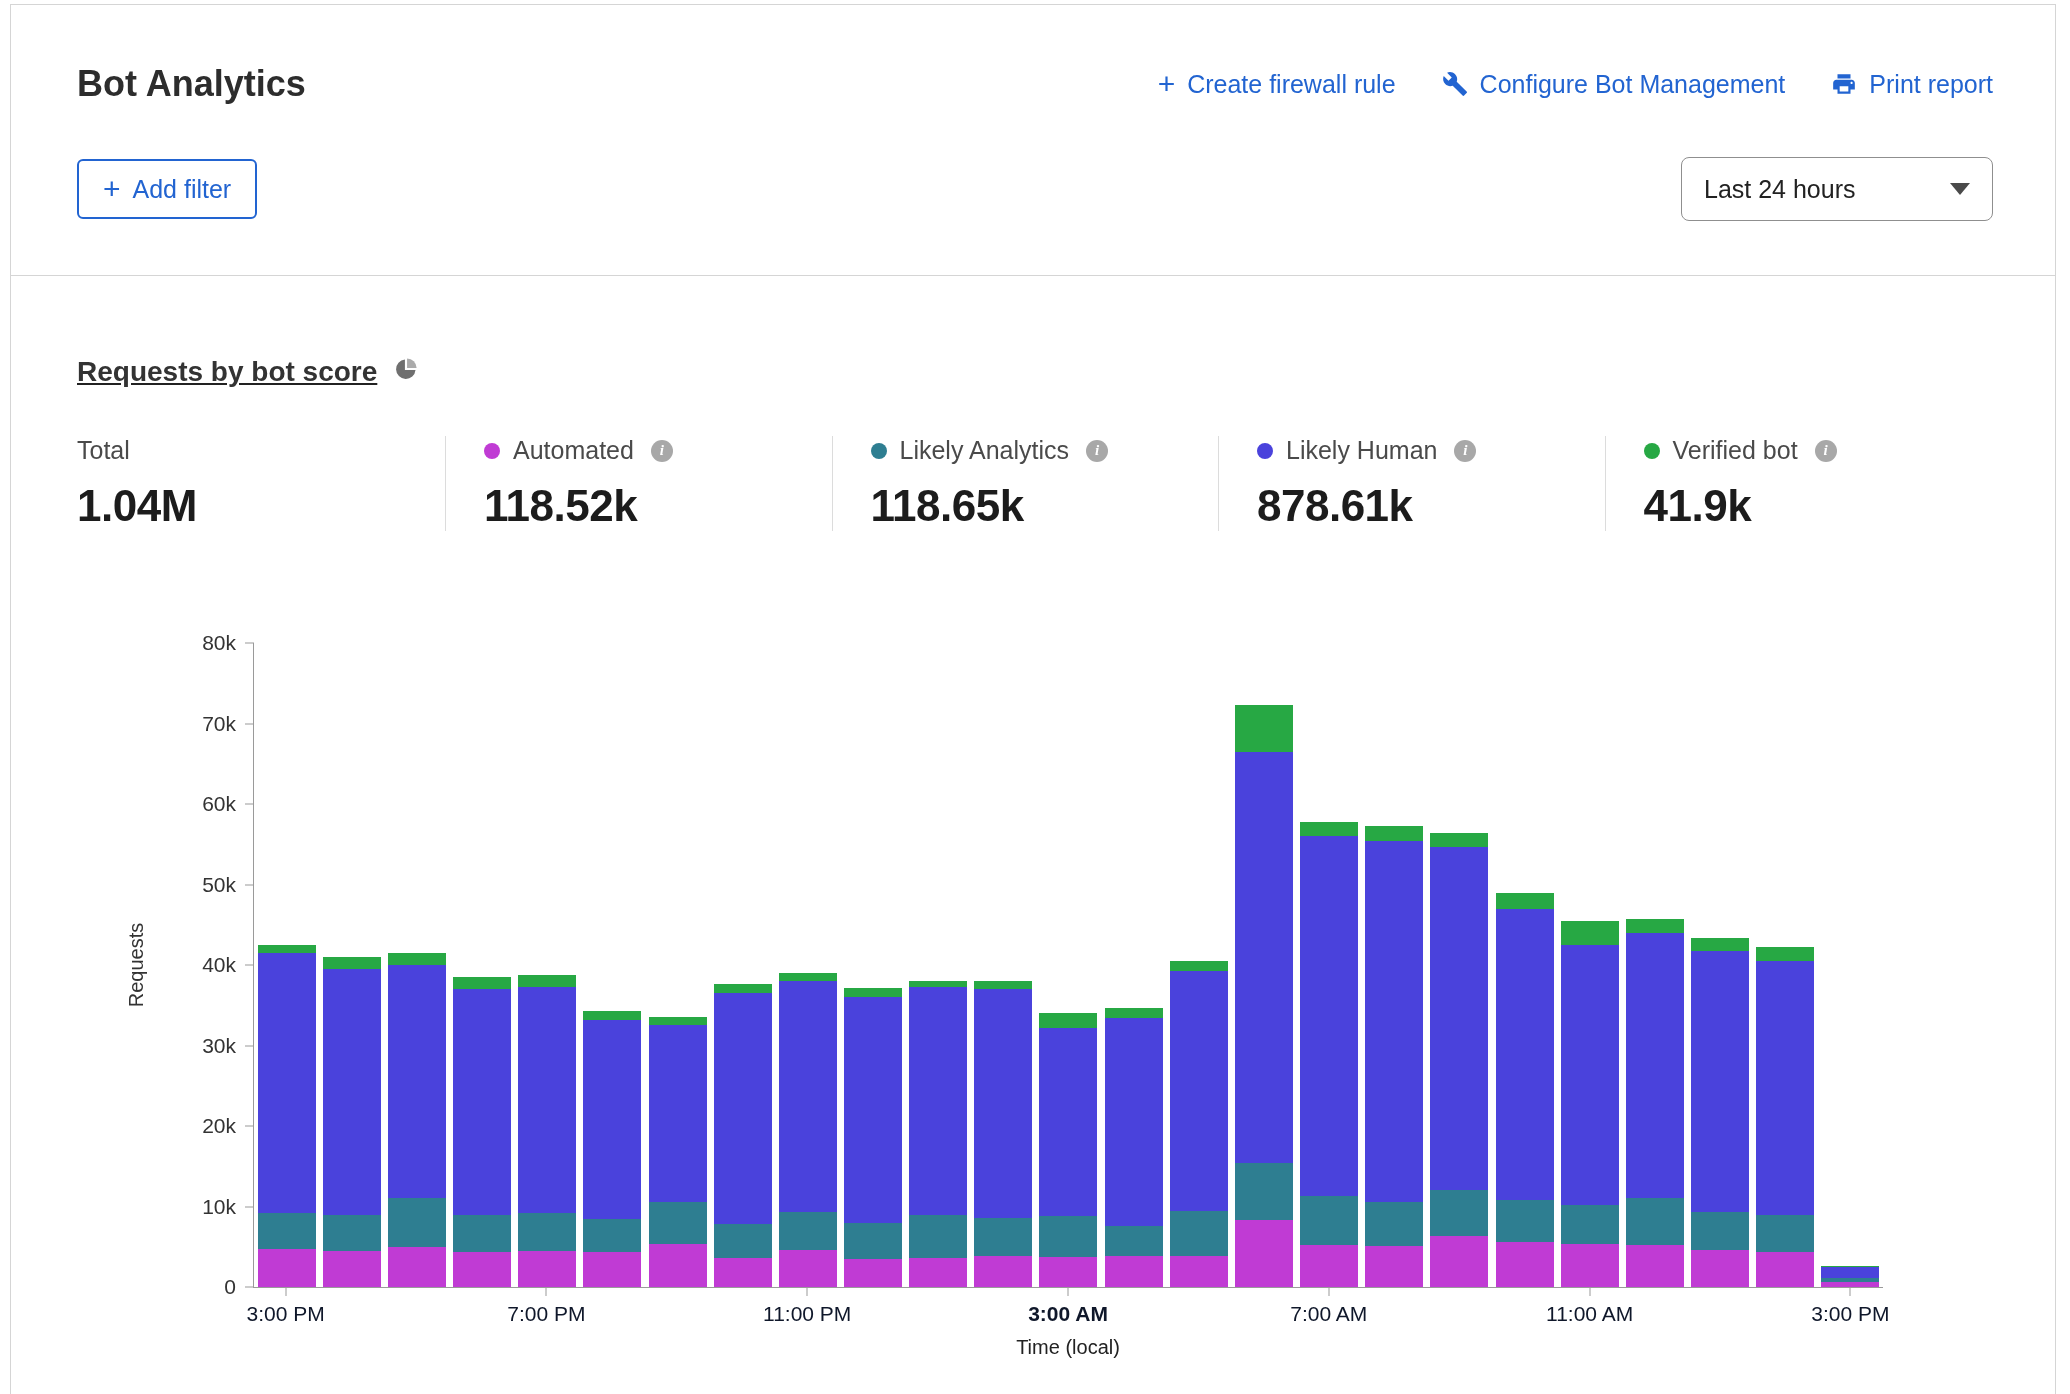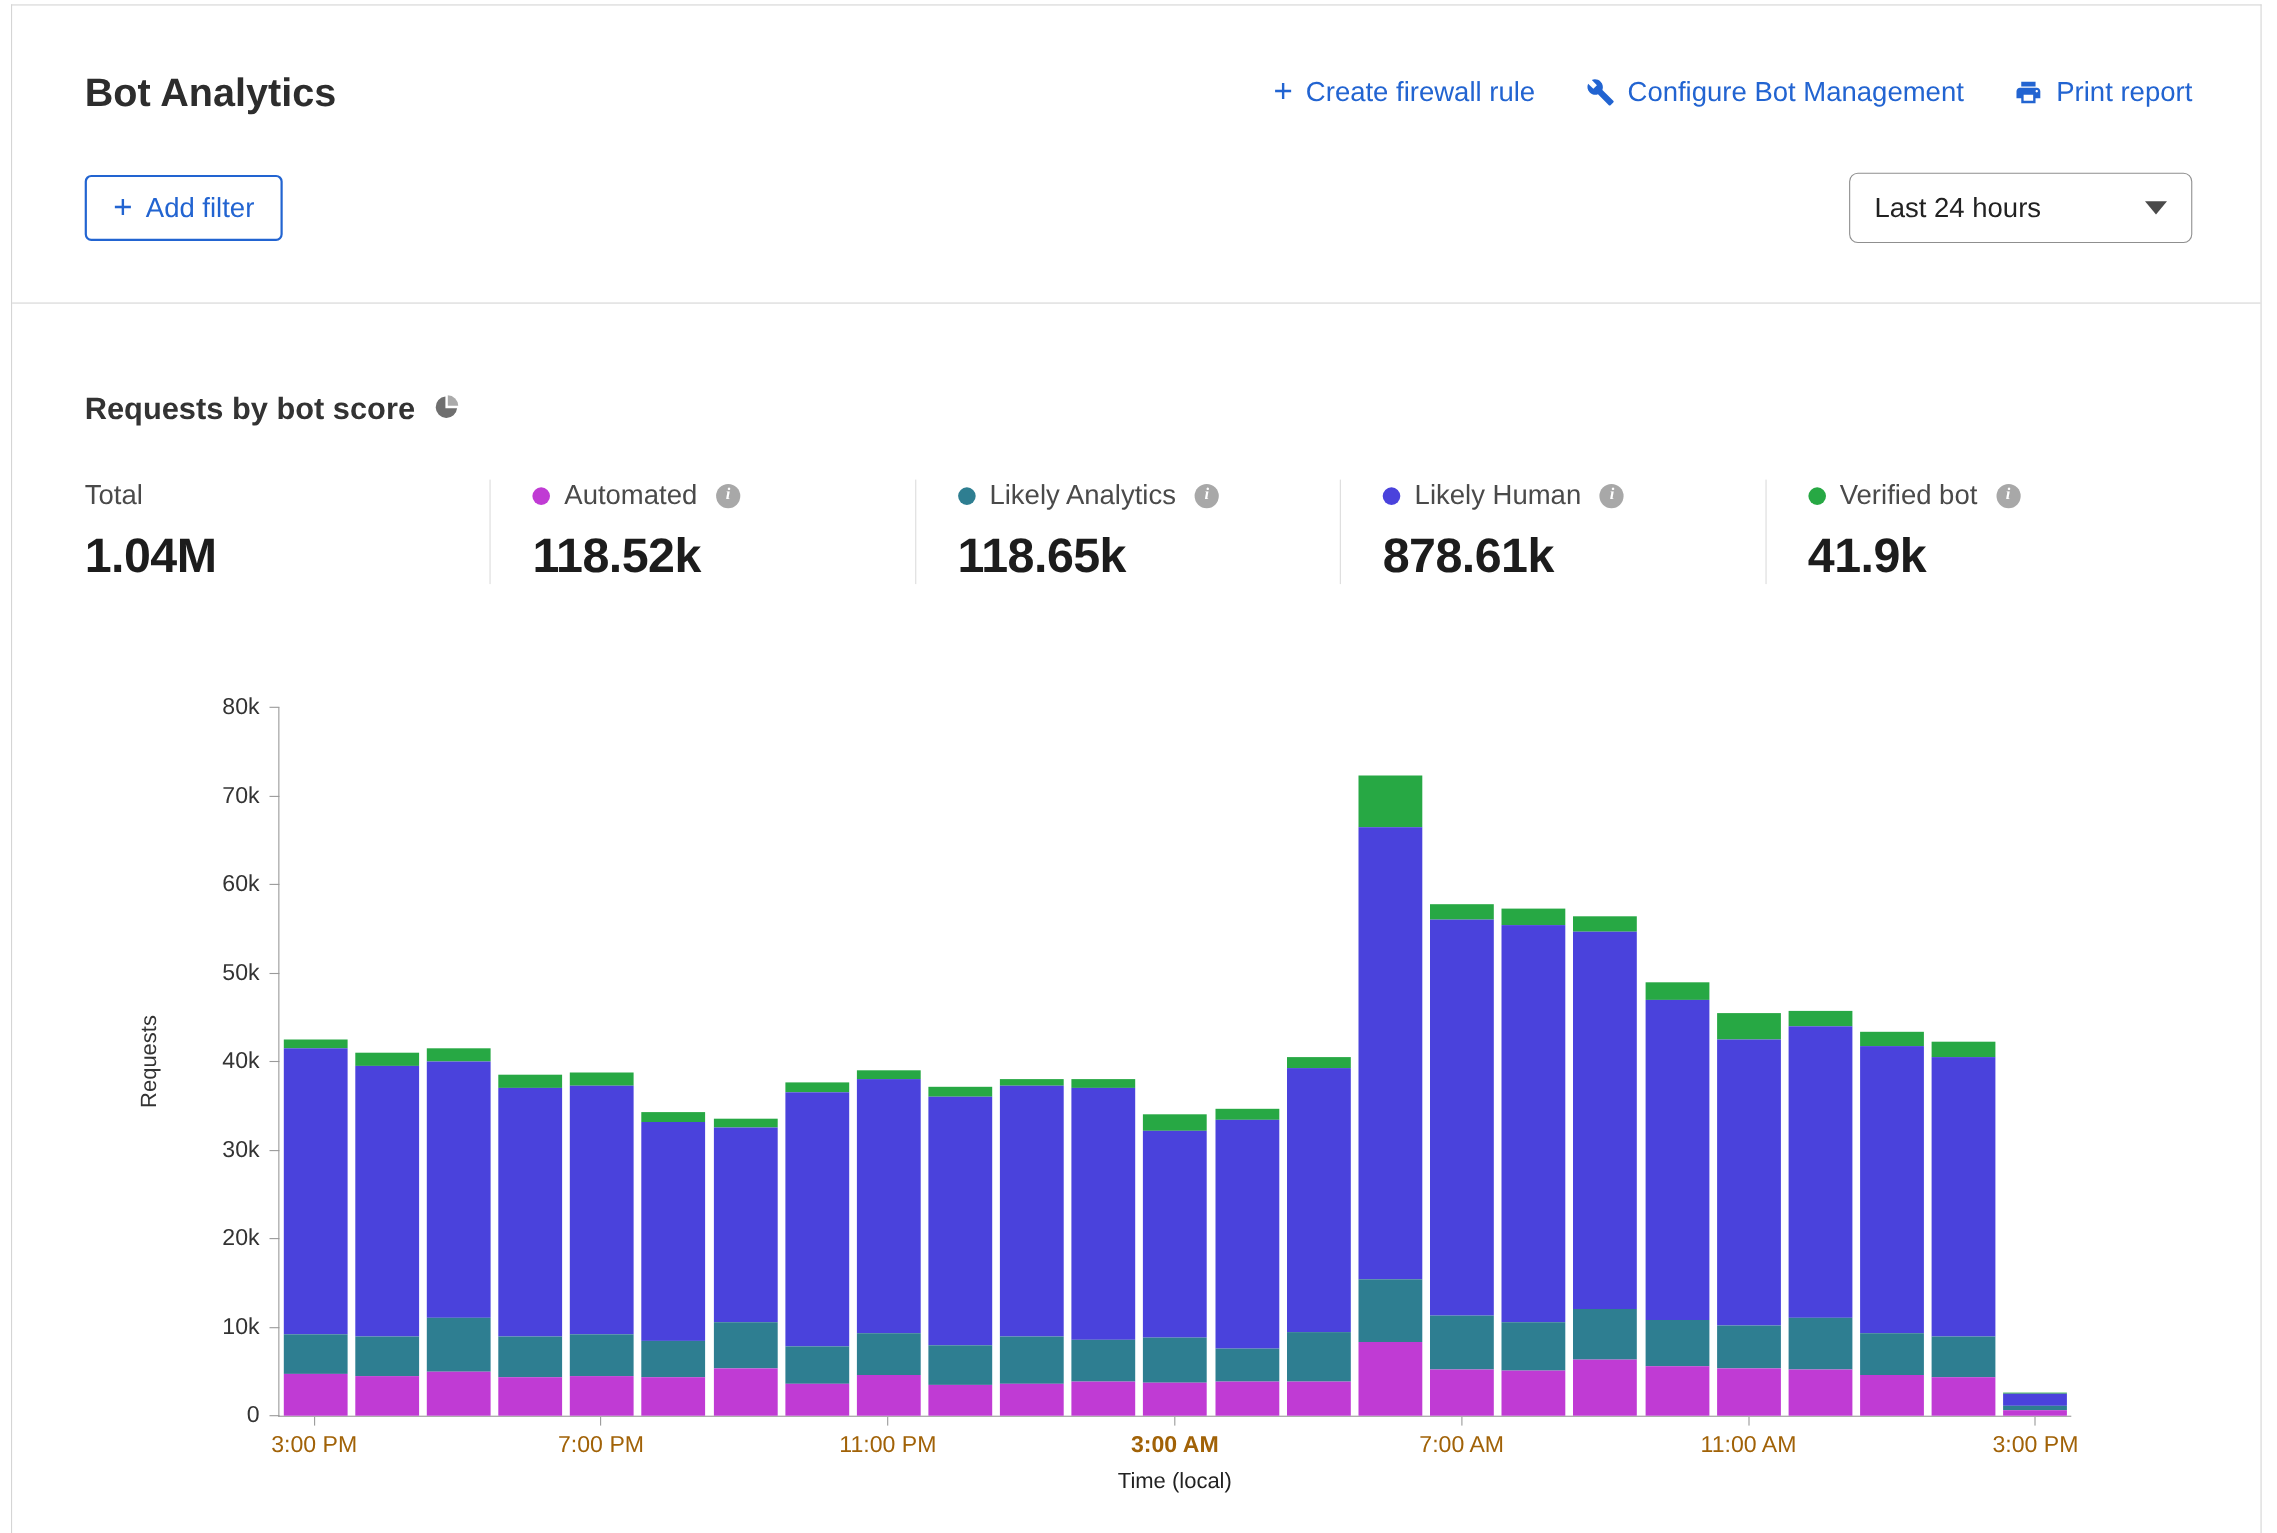--- a/index.html
+++ b/index.html
@@ -17,21 +17,21 @@
   .action-link svg { display:block; }
   .plus-glyph { font-size:30px; font-weight:500; line-height:1; }
 
   .hdr-row2 { display:flex; justify-content:space-between; align-items:center; margin-top: 52px; }
   .add-filter-btn { display:flex; align-items:center; gap:12px; border:2px solid #2264d1; border-radius:6px; background:#fff; color:#2264d1; font-size:25px; padding: 13px 24px; cursor:pointer; font-family:inherit; }
   .dropdown { width: 312px; height: 64px; border:1px solid #8f8f8f; border-radius:8px; display:flex; align-items:center; justify-content:space-between; padding: 0 22px; font-size:25px; color:#222; cursor:pointer; background:#fff; }
   .caret { width:0; height:0; border-left:10px solid transparent; border-right:10px solid transparent; border-top:12px solid #4a4a4a; }
 
   
   .main { padding: 80px 64px 0 66px; }
-  .section-title-row { display:flex; align-items:center; gap: 16px; }
+  .section-title-row { display:flex; align-items:flex-start; gap: 16px; text-decoration: underline; }
   .section-title { font-size: 28px; font-weight: 700; color:#333; }
 
   .stats { display:flex; margin-top: 48px; align-items:flex-start; }
   .stat { flex:1 1 0; border-left:1px solid #dcdcdc; padding-left: 38px; }
   .stat.first { flex: 0 0 368px; border-left:none; padding-left:0; }
   .stat-label-row { display:flex; align-items:center; gap: 13px; font-size: 25px; color:#4a4a4a; }
   .legend-dot { width:16px; height:16px; border-radius:50%; flex:0 0 auto; }
   .info-icon { width:22px; height:22px; border-radius:50%; background:#a8a8a8; color:#fff; display:inline-flex; align-items:center; justify-content:center; font-family:"Liberation Serif", serif; font-style:italic; font-weight:bold; font-size:15px; margin-left:4px; cursor:pointer; }
   .stat-value { font-size: 44px; font-weight:700; color:#1c1c1c; margin-top: 16px; letter-spacing:-0.5px; }
 
@@ -42,21 +42,21 @@
   .y-label { position:absolute; right: calc(100% + 18px); transform: translateY(50%); font-size:21px; color:#333;margin-top:32px; }
   .y-tick { position:absolute; left:-9px; width:9px; height:1px; background:#9a9a9a; transform: translateY(0.5px); }
   .y-title { position:absolute; left:-118px; top:50%; transform: translate(-50%,-50%) rotate(-90deg); font-size:20px; color:#333; white-space:nowrap; }
   .bars { position:absolute; inset:0; display:flex; align-items:stretch; }
   .slot { flex:1 1 0; height:100%; display:flex; align-items:flex-end; justify-content:center; }
   .bar { width:89%; height:100%; display:flex; flex-direction:column-reverse; }
   .seg { width:100%; }
 
   .x-axis { position:relative; margin: 0 108px 0 176px; height: 42px; }
   .x-tick { position:absolute; top:0; width:1px; height:8px; background:#9a9a9a; transform:translateX(-50%); }
-  .x-label { position:absolute; top:14px; transform:translateX(-50%); font-size:21px; color:#a16207; white-space:nowrap; }
+  .x-label { position:absolute; top:14px; transform:translateX(-50%); font-size:21px; color:#0f172a; white-space:nowrap; }
   .x-title { margin: 6px 108px 0 176px; text-align:center; font-size:20px; color:#222; }
 </style>
 </head>
 <body>
 
 <div class="card">
 
   <div class="hdr">
     <div class="hdr-row1">
       <h1 class="page-title">Bot Analytics</h1>

